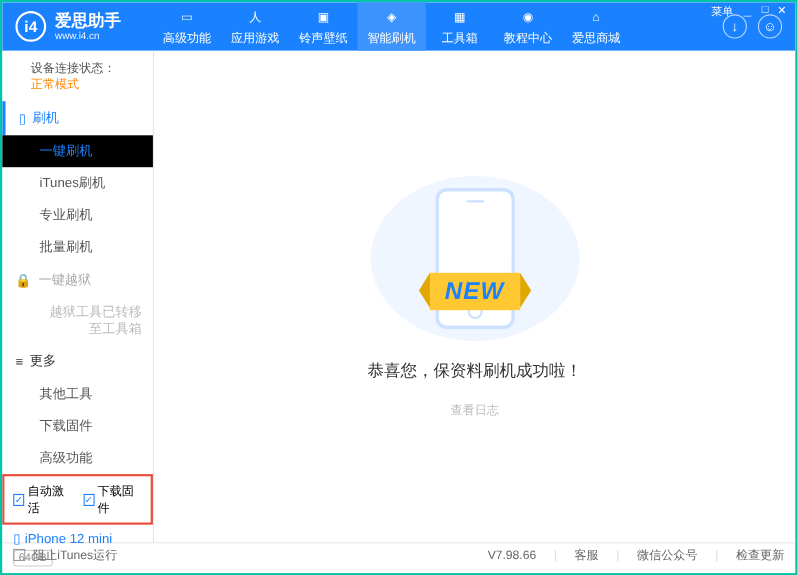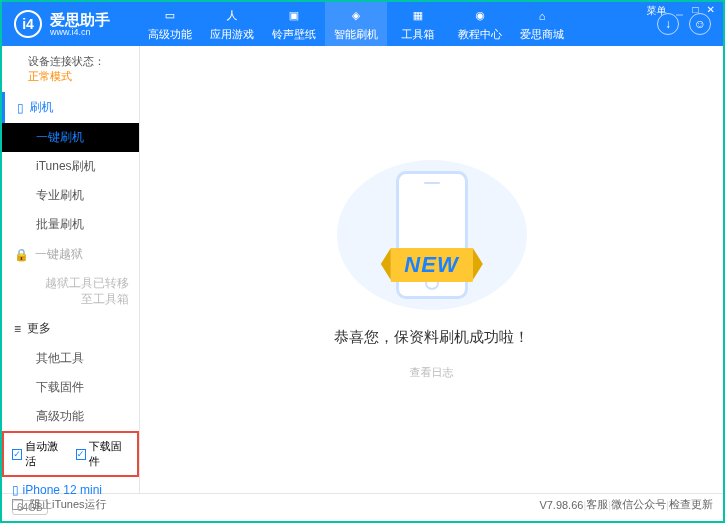--- a/index.html
+++ b/index.html
@@ -43,21 +43,21 @@
   .phone::after{content:"";position:absolute;bottom:6px;left:50%;transform:translateX(-50%);width:10px;height:10px;border:2px solid #cce0ff;border-radius:50%;}
   .ribbon { position:absolute; bottom:28px; left:50%; transform:translateX(-50%); background:#ffc833; color:#1a81ff; font-weight:bold; font-style:italic; font-size:22px; padding:4px 14px; letter-spacing:1px;}
   .ribbon::before,.ribbon::after{content:"";position:absolute;top:0;width:0;height:0;border-top:16px solid transparent;border-bottom:16px solid transparent;}
   .ribbon::before{left:-10px;border-right:10px solid #e0a800;}
   .ribbon::after{right:-10px;border-left:10px solid #e0a800;}
   .success-msg { font-size: 15px; color: #333; margin-bottom: 18px; }
   .ok-btn { border: 1px solid #ddd; background: #fff; padding: 6px 28px; font-size: 13px; color: #333; cursor: pointer; margin-bottom: 14px; }
   .log-link { font-size: 11px; color: #bbb; cursor: pointer; }
   
   .footer { height: 22px; border-top: 1px solid #e5e5e5; display: flex; align-items: center; padding: 0 10px; font-size: 11px; color: #666; }
-  .footer-right { margin-left: auto; display:flex; align-items:center;}
+  .footer-right { margin-left: auto; display:flex; gap:16px; align-items:center;}
   .sep { color: #ddd; }
 </style>
 </head>
 <body>
 
 <div class="win-ctrls">
   <span>菜单</span>
   <span>＿</span>
   <span>□</span>
   <span>✕</span>

